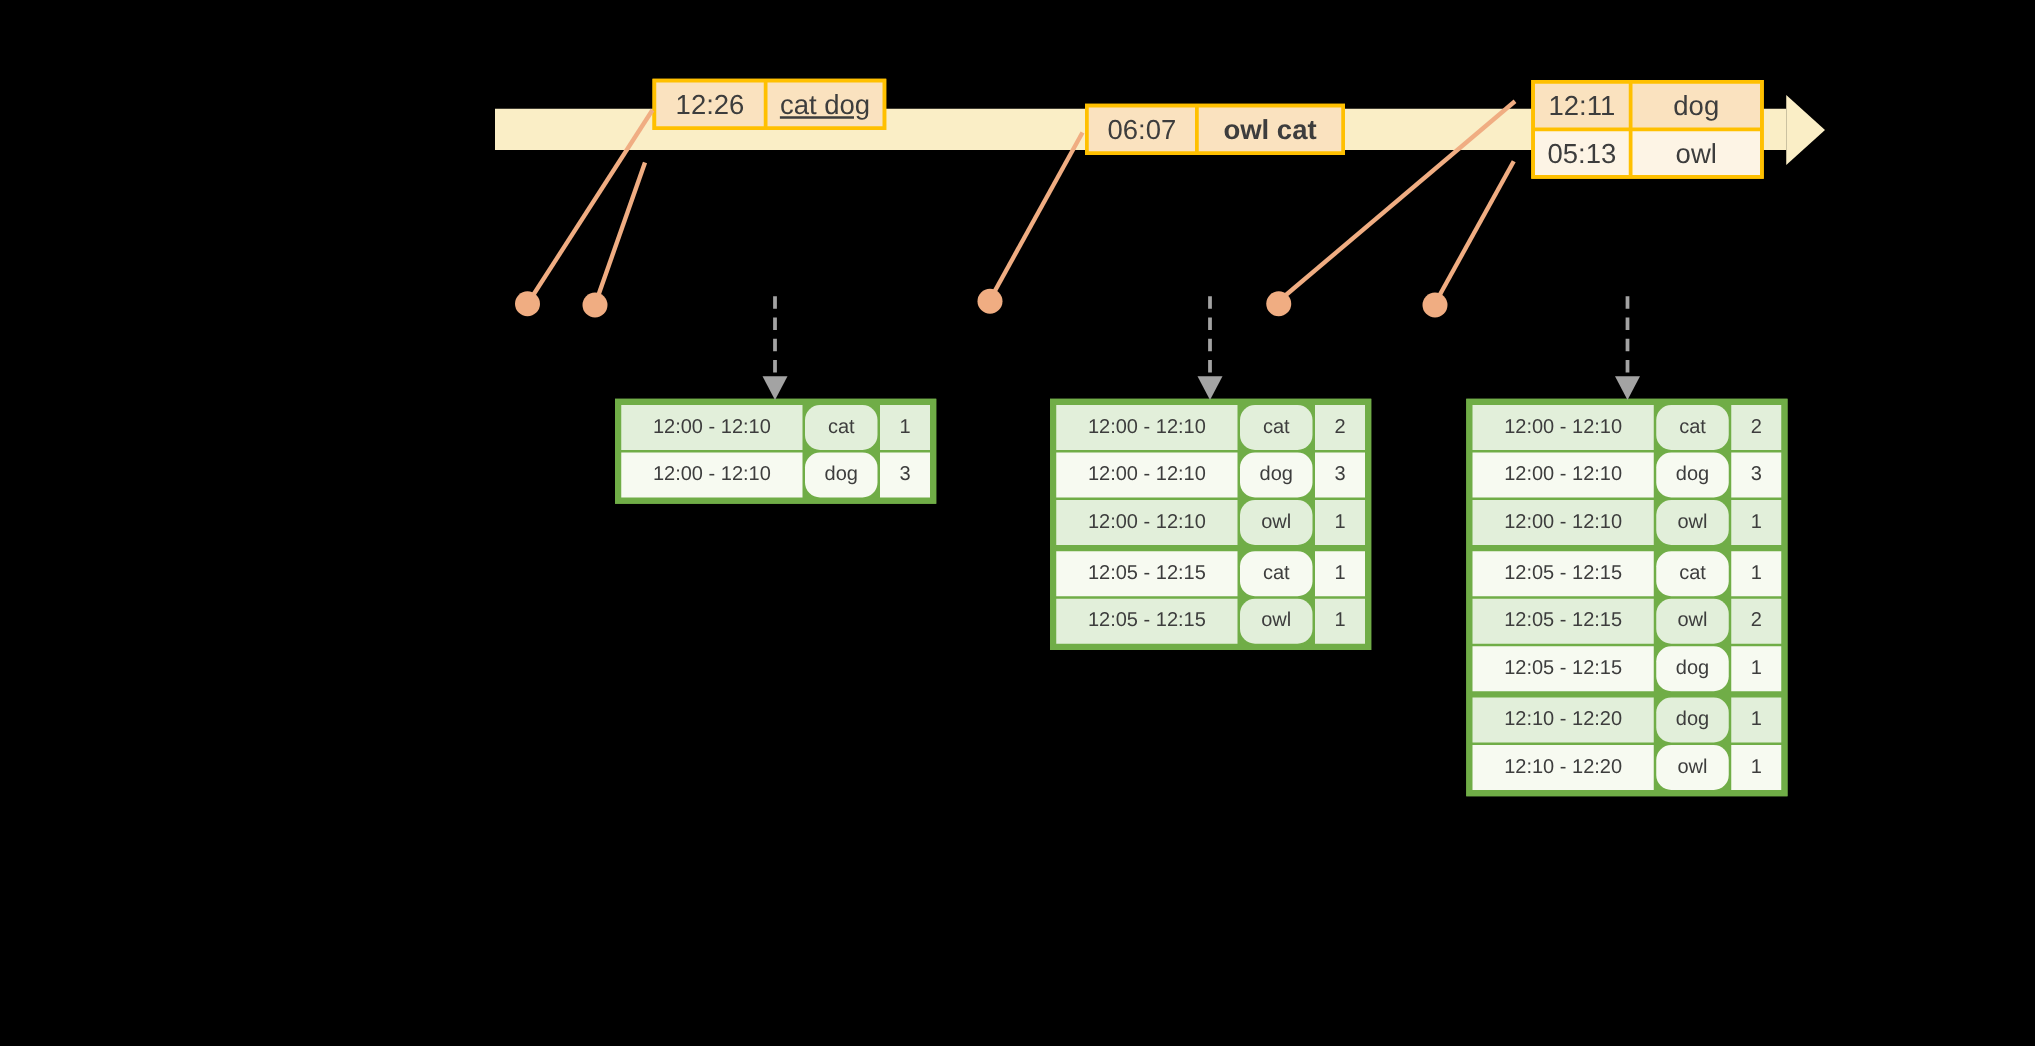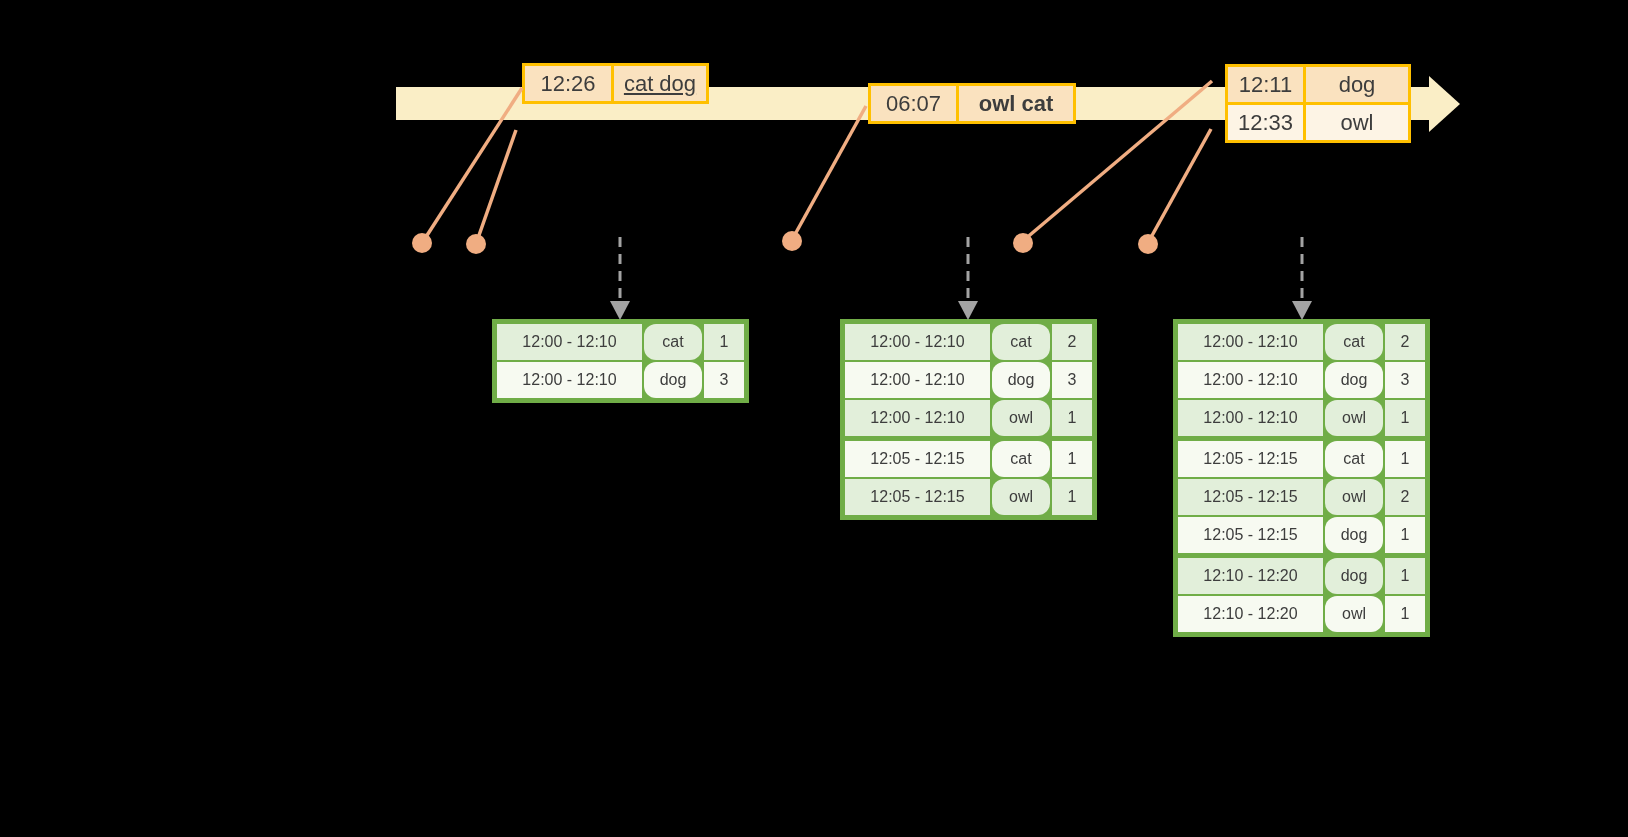--- a/index.html
+++ b/index.html
@@ -109,21 +109,21 @@
         <div class="ecell time efill-a">06:07</div>
         <div class="ecell words efill-a">owl cat</div>
       </div>
     </div>
   <div class="etable" id="et2">
       <div class="erow">
         <div class="ecell time efill-a">12:11</div>
         <div class="ecell words efill-a">dog</div>
       </div>
       <div class="erow">
-        <div class="ecell time efill-b">12:33</div>
+        <div class="ecell time efill-b">05:13</div>
         <div class="ecell words efill-b">owl</div>
       </div>
     </div>
 
   <div class="rtable" id="rt0">
       <div class="rrow">
         <div class="rcell window rfill-a">12:00 - 12:10</div>
         <div class="rcell word rfill-a">cat</div>
         <div class="rcell count rfill-a">1</div>
       </div>

